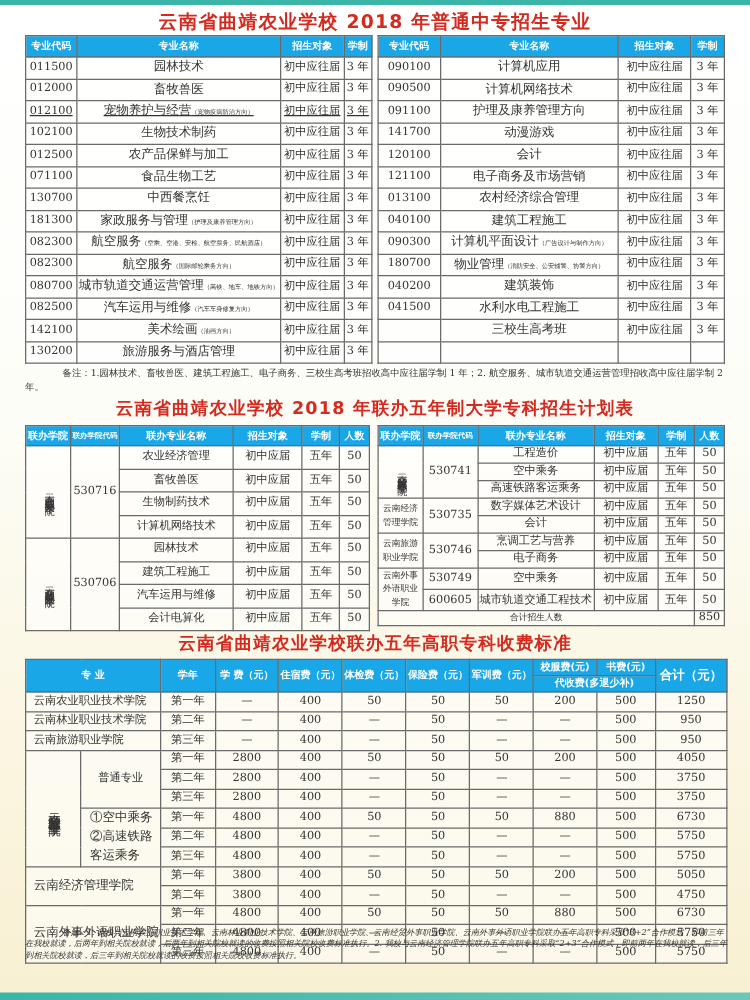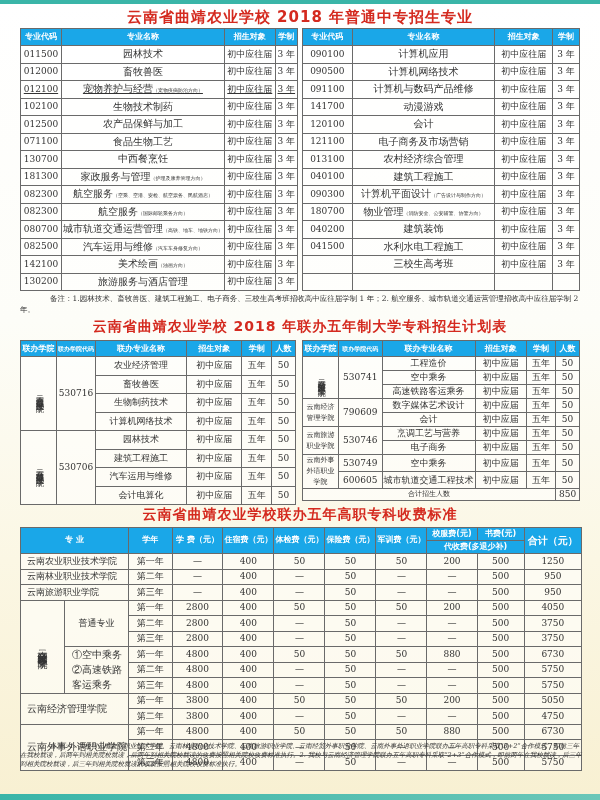--- a/index.html
+++ b/index.html
@@ -151,21 +151,21 @@
         <td>3 年</td>
       </tr>
       <tr style="height: 17.5px;">
         <td>090500</td>
         <td><span style="font-size: 10px;">计算机网络技术</span></td>
         <td>初中应往届</td>
         <td>3 年</td>
       </tr>
       <tr style="height: 17.5px;">
         <td>091100</td>
-        <td><span style="font-size: 10px;">计算机与数码产品维修</span></td>
+        <td><span style="font-size: 10px;">护理及康养管理方向</span></td>
         <td>初中应往届</td>
         <td>3 年</td>
       </tr>
       <tr style="height: 17.5px;">
         <td>141700</td>
         <td><span style="font-size: 10px;">动漫游戏</span></td>
         <td>初中应往届</td>
         <td>3 年</td>
       </tr>
       <tr style="height: 17.5px;">
@@ -329,21 +329,21 @@
         <td>50</td>
       </tr>
       <tr style="height: 14px;">
         <td>高速铁路客运乘务</td>
         <td>初中应届</td>
         <td>五年</td>
         <td>50</td>
       </tr>
       <tr style="height: 14px;">
         <td rowspan="2" style="white-space: normal; font-size: 7px; line-height: 11px;">云南经济管理学院</td>
-        <td rowspan="2">790609</td>
+        <td rowspan="2">530735</td>
         <td>数字媒体艺术设计</td>
         <td>初中应届</td>
         <td>五年</td>
         <td>50</td>
       </tr>
       <tr style="height: 14px;">
         <td>会计</td>
         <td>初中应届</td>
         <td>五年</td>
         <td>50</td>

